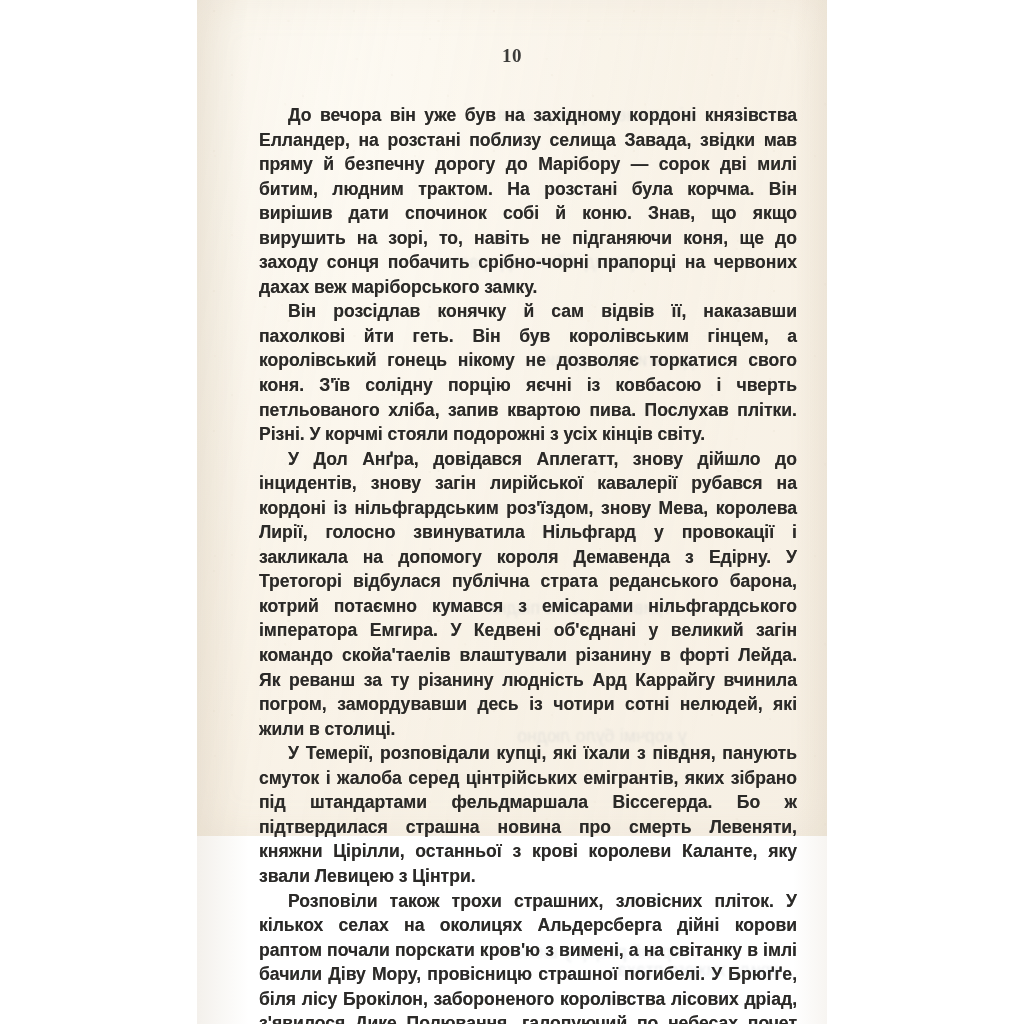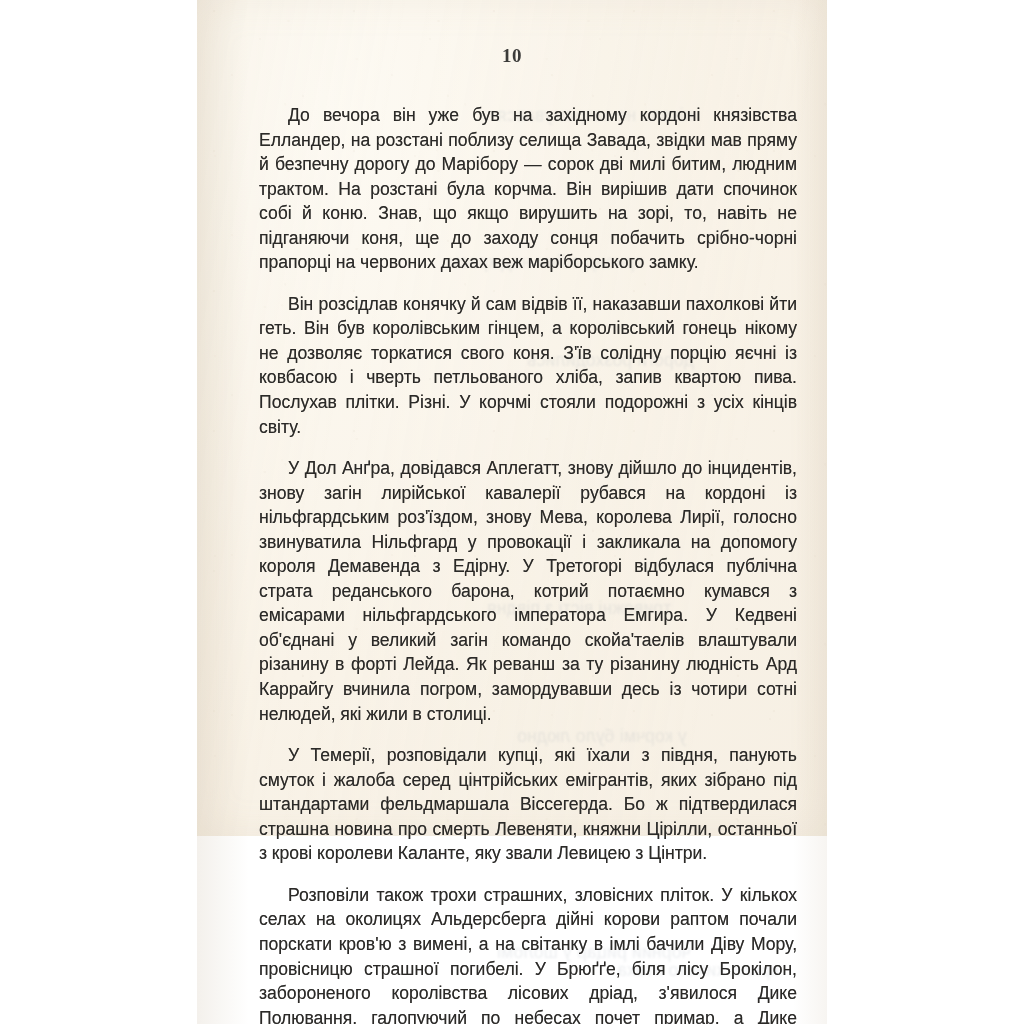--- a/index.html
+++ b/index.html
@@ -96,24 +96,25 @@
     margin: 0;
     text-indent: 29px;
     text-align: justify;
     text-justify: inter-word;
     font-family: "Liberation Sans", sans-serif;
     font-size: 17.6px;
     line-height: 24.55px;
     color: #2b2a28;
     letter-spacing: -0.02px;
     word-spacing: -0.1px;
+    font-weight: bold;
     -webkit-font-smoothing: antialiased;
   }
 
-  .para + .para { margin-top: 17px; }
+  .para + .para { margin-top: 0; }
 
   
   #text-block {
     text-shadow: 0 0 .45px rgba(43,42,40,.55);
   }
 
   
   #gutter-shade {
     position: absolute;
     left: 0; top: 0;

